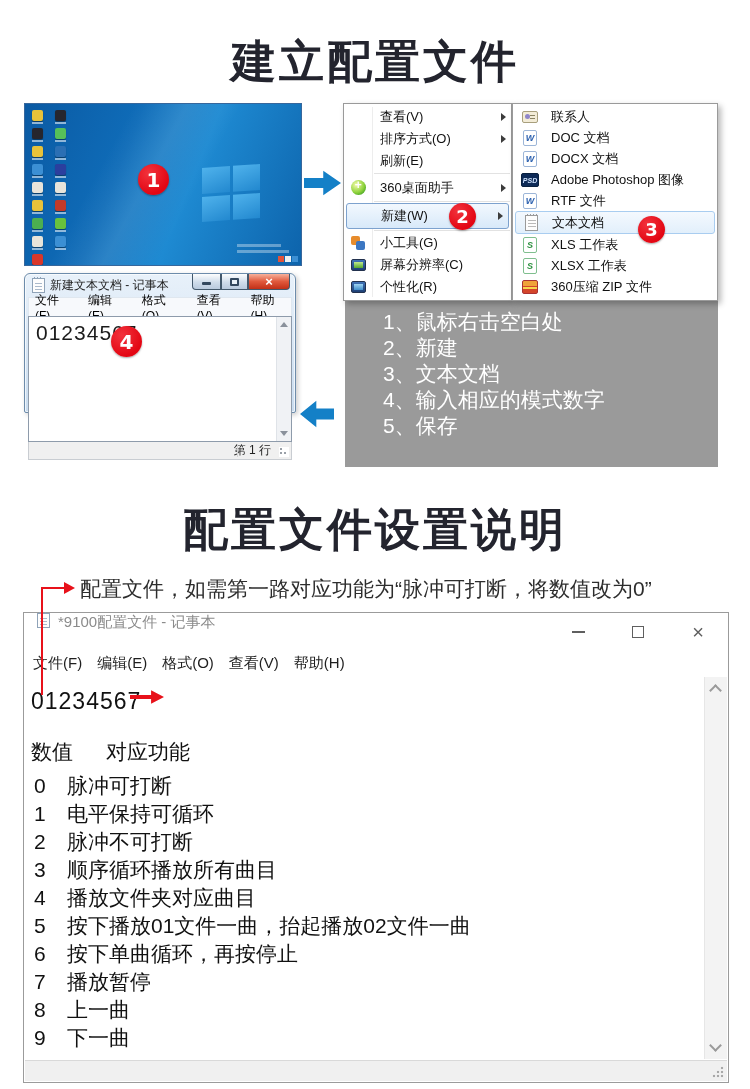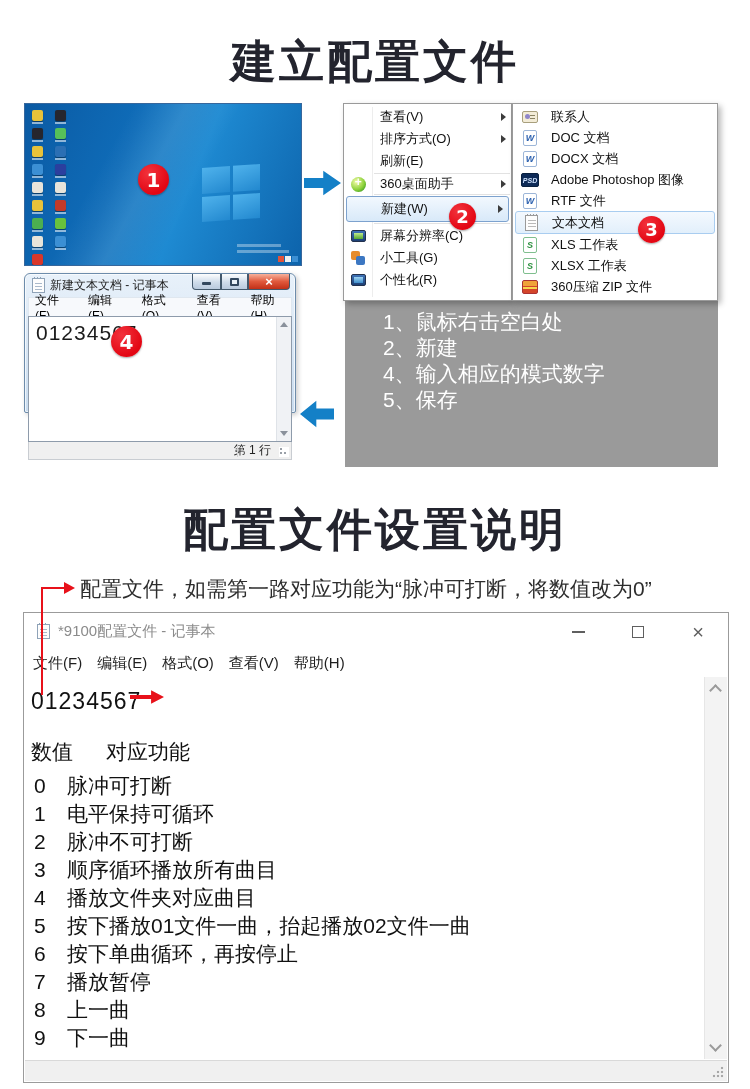--- a/index.html
+++ b/index.html
@@ -61,21 +61,21 @@
     clip-path:polygon(100% 32%, 48% 32%, 48% 6%, 0 50%, 48% 94%, 48% 68%, 100% 68%); }
 
   
   .ctx-menu { position:absolute; left:343px; top:103px; width:169px; height:198px;
     background:#ffffff; border:1px solid #9a9a9a; box-shadow:3px 3px 6px rgba(0,0,0,.28);
     padding-top:2px; z-index:2; font-size:13px; color:#111; }
   .ctx-menu::before { content:""; position:absolute; left:28px; top:3px; bottom:3px; width:1px; background:#ededed; }
   .mrow { display:flex; align-items:center; height:22px; position:relative; padding-right:5px; }
   .mrow .ic { width:28px; display:flex; align-items:center; justify-content:center; flex:none; }
   .mrow .lbl { flex:1; padding-left:8px; white-space:nowrap; }
-  .mrow.tall { height:18px; }
+  .mrow.tall { height:25px; }
   .msep { height:1px; background:#e2e2e2; margin:1px 1px 1px 30px; }
   .mrow.hl { height:26px; margin:1px 2px; border:1px solid #7da2ce; border-radius:3px;
     background:linear-gradient(#f2f8fe,#d8e9f9); }
   .mrow.hl .lbl { padding-left:6px; }
   .subarrow { width:0; height:0; border-left:5px solid #3c3c3c; border-top:4px solid transparent; border-bottom:4px solid transparent; }
   
   .i-360 { width:15px; height:15px; border-radius:50%;
     background:radial-gradient(circle at 35% 32%, #f4fba8, #8ed23c 55%, #3c9e22 85%); position:relative; }
   .i-360::after { content:"+"; position:absolute; left:0; top:-2px; width:15px; text-align:center; color:#fff; font-size:12px; font-weight:bold; }
   .i-monitor { width:15px; height:12px; background:linear-gradient(#3f73b8,#1d3f74); border:1px solid #22314d; border-radius:2px; position:relative; }
@@ -160,21 +160,21 @@
   .anno-text { position:absolute; left:80px; top:575px; font-size:21px; color:#2d2d2d; z-index:7; white-space:nowrap; }
   .red-vline { position:absolute; left:41px; top:588px; width:2px; height:107px; background:#e8111a; z-index:7; }
   .red-hline { position:absolute; left:41px; top:587px; width:24px; height:2px; background:#e8111a; z-index:7; }
   .red-head-r { position:absolute; width:11px; height:12px; background:#e8111a; clip-path:polygon(0 0, 100% 50%, 0 100%); z-index:7; }
   #anno-head { left:64px; top:582px; }
   .red-arrow2 { position:absolute; left:130px; top:689px; width:34px; height:16px; background:#e8111a; z-index:7;
     clip-path:polygon(0 38%, 62% 38%, 62% 8%, 100% 50%, 62% 92%, 62% 62%, 0 62%); }
 
   
   .np10 { position:absolute; left:23px; top:612px; width:706px; height:471px; background:#fff; border:1px solid #9b9b9b; }
-  .np10-titlebar { height:37px; display:flex; align-items:center; padding-left:13px; position:relative; background:#fff; }
+  .np10-titlebar { height:37px; display:flex; align-items:flex-start; padding-left:13px; position:relative; background:#fff; }
   .np10-title { font-size:15px; color:#8b8b8b; padding-left:8px; white-space:nowrap; }
   .np10-btns { position:absolute; right:0; top:0; height:37px; display:flex; }
   .cap10 { width:60px; height:37px; display:flex; align-items:center; justify-content:center; }
   .cap10.min i { width:13px; height:2px; background:#5f5f5f; }
   .cap10.max i { width:12px; height:12px; border:1.5px solid #5f5f5f; }
   .cap10.close { font-size:20px; color:#5f5f5f; line-height:1; }
   .np10-menubar { height:27px; display:flex; align-items:center; gap:15px; padding-left:9px; font-size:15px; color:#1f1f1f; background:#fff; }
   .np10-body { position:absolute; left:1px; right:1px; top:64px; bottom:23px; background:#fff; overflow:hidden; }
   .np10-content { position:absolute; left:0; right:23px; top:0; bottom:0; padding:6px 0 0 6px; }
   .line1-row { display:flex; align-items:center; height:36px; position:relative; }
@@ -266,29 +266,29 @@
     </div>
     <div class="msep"></div>
     <div class="mrow hl">
       <span class="ic"></span>
       <span class="lbl">新建(W)</span>
       <span class="subarrow"></span>
     </div>
     <div class="msep"></div>
     <div class="mrow">
       <span class="ic">
+          <i class="i-gadget"></i>
+        </span>
+      <span class="lbl">小工具(G)</span>
+    </div>
+    <div class="mrow">
+      <span class="ic">
           <i class="i-monitor green"></i>
         </span>
       <span class="lbl">屏幕分辨率(C)</span>
-    </div>
-    <div class="mrow">
-      <span class="ic">
-          <i class="i-gadget"></i>
-        </span>
-      <span class="lbl">小工具(G)</span>
     </div>
     <div class="mrow">
       <span class="ic">
           <i class="i-monitor"></i>
         </span>
       <span class="lbl">个性化(R)</span>
     </div>
   </div>
   <div class="badge" id="badge2">2</div>
 
@@ -346,20 +346,21 @@
           <i class="fi-zip"></i>
         </span>
       <span class="lbl">360压缩 ZIP 文件</span>
     </div>
   </div>
   <div class="badge" id="badge3">3</div>
 
   <div class="steps-box">
     <div>1、鼠标右击空白处</div>
     <div>2、新建</div>
+    <div>3、文本文档</div>
     <div>4、输入相应的模式数字</div>
     <div>5、保存</div>
   </div>
 
   <div class="np7">
     <div class="np7-titlebar">
       <span class="np-ico"></span>
       <span class="np7-title">新建文本文档 - 记事本</span>
       <span class="np7-btns">
         <span class="cap7 min">

